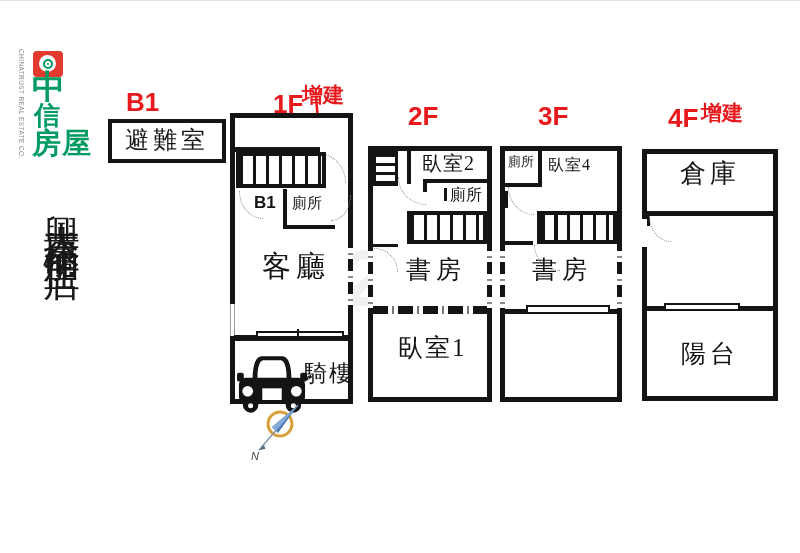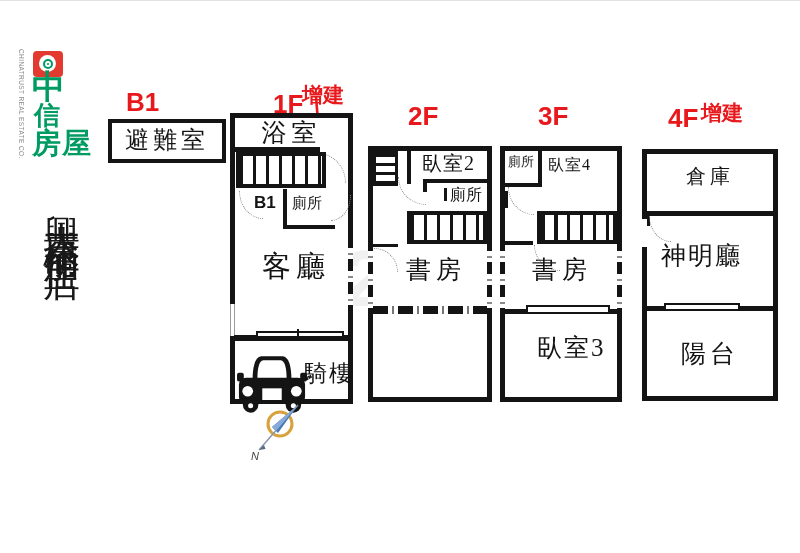--- a/index.html
+++ b/index.html
@@ -68,23 +68,20 @@
   <div class="ftitle" style="left:408px;top:102px;">2F</div>
   <div class="ftitle" style="left:538px;top:102px;">3F</div>
   <div class="ftitle" style="left:668px;top:104px;">4F</div>
   <div class="fannex" style="left:701px;top:102px;">增建</div>
 
   <div class="abs center-row" style="left:108px;top:118px;width:118px;height:44px;border:4px solid #141414;box-sizing:border-box;background:#fff;">
     <span class="rlabel" style="position:static;font-size:24px;letter-spacing:4px;">避難室</span>
   </div>
 
   <div class="plan" style="left:230px;top:112px;width:123px;height:291px;"></div>
-  <div class="abs center-row" style="left:230px;top:117px;width:123px;height:30px;">
-    <span class="rlabel" style="position:static;font-size:25px;letter-spacing:5px;">浴室</span>
-  </div>
   <div class="hwall" style="left:234px;top:146px;width:86px;height:5px;"></div>
   <div class="arc arc-tr" style="left:318px;top:152px;width:28px;height:30px;"></div>
   <div class="stairs" style="left:236px;top:151px;width:90px;height:36px;"></div>
   <div class="arc arc-bl" style="left:239px;top:190px;width:24px;height:28px;"></div>
   <div class="abs" style="left:254px;top:192px;font-size:17px;font-weight:bold;color:#141414;">B1</div>
   <div class="abs" style="left:283px;top:188px;width:52px;height:40px;border-left:4px solid #141414;border-bottom:4px solid #141414;box-sizing:border-box;">
     <span class="rlabel" style="left:5px;top:7px;font-size:15px;">廁所</span>
   </div>
   <div class="arc arc-br" style="left:331px;top:194px;width:20px;height:26px;"></div>
   <div class="rlabel" style="left:262px;top:250px;font-size:29px;letter-spacing:5px;">客廳</div>
@@ -129,46 +126,45 @@
   <div class="rlabel" style="left:450px;top:186px;font-size:16px;">廁所</div>
   <div class="arc arc-bl" style="left:398px;top:176px;width:28px;height:28px;"></div>
   <div class="stairs" style="left:407px;top:210px;width:80px;height:33px;"></div>
   <div class="hwall" style="left:370px;top:243px;width:28px;height:3px;"></div>
   <div class="abs" style="left:368px;top:248px;width:5px;height:26px;background:#fff;"></div>
   <div class="arc arc-tr" style="left:374px;top:247px;width:24px;height:24px;"></div>
   <div class="rlabel" style="left:406px;top:256px;font-size:25px;letter-spacing:5px;">書房</div>
   <div class="vdash" style="left:368px;top:238px;height:72px;"></div>
   <div class="vdash" style="left:487px;top:238px;height:72px;"></div>
   <div class="hdashband" style="left:373px;top:305px;width:114px;"></div>
+  <div class="rlabel" style="left:398px;top:334px;font-size:25px;letter-spacing:2px;">臥室1</div>
 
   <div class="plan" style="left:500px;top:145px;width:122px;height:256px;"></div>
   <div class="abs" style="left:505px;top:150px;width:37px;height:36px;border-right:4px solid #141414;border-bottom:4px solid #141414;box-sizing:border-box;">
     <span class="rlabel" style="left:3px;top:4px;font-size:13px;">廁所</span>
   </div>
   <div class="stub" style="left:505px;top:190px;width:3px;height:17px;"></div>
   <div class="arc arc-bl" style="left:508px;top:186px;width:26px;height:28px;"></div>
   <div class="rlabel" style="left:548px;top:156px;font-size:16px;letter-spacing:1px;">臥室4</div>
   <div class="stairs" style="left:537px;top:210px;width:80px;height:33px;"></div>
   <div class="hwall" style="left:505px;top:240px;width:28px;height:4px;"></div>
   <div class="abs" style="left:500px;top:248px;width:5px;height:26px;background:#fff;"></div>
   <div class="arc arc-bl" style="left:534px;top:244px;width:26px;height:26px;"></div>
   <div class="rlabel" style="left:532px;top:256px;font-size:25px;letter-spacing:5px;">書房</div>
   <div class="vdash" style="left:500px;top:238px;height:72px;"></div>
   <div class="vdash" style="left:617px;top:238px;height:72px;"></div>
   <div class="hwall" style="left:505px;top:308px;width:112px;height:5px;"></div>
   <div class="winrect" style="left:526px;top:304px;width:84px;height:9px;"></div>
-  <div class="rlabel" style="left:537px;top:334px;font-size:25px;letter-spacing:2px;">臥室3</div>
 
   <div class="plan" style="left:642px;top:148px;width:136px;height:252px;"></div>
   <div class="abs center-row" style="left:642px;top:160px;width:136px;height:30px;">
-    <span class="rlabel" style="position:static;font-size:20px;letter-spacing:4px;">倉庫</span>
+    <span class="rlabel" style="position:static;font-size:26px;letter-spacing:4px;font-family:Liberation Mono, monospace;">倉庫</span>
   </div>
   <div class="hwall" style="left:647px;top:210px;width:126px;height:5px;"></div>
   <div class="abs" style="left:642px;top:218px;width:5px;height:28px;background:#fff;"></div>
   <div class="stub" style="left:647px;top:215px;width:3px;height:10px;"></div>
   <div class="arc arc-bl" style="left:649px;top:215px;width:22px;height:26px;"></div>
-  <div class="rlabel" style="left:661px;top:242px;font-size:25px;letter-spacing:2px;">神明廳</div>
   <div class="hwall" style="left:647px;top:305px;width:126px;height:5px;"></div>
   <div class="winrect" style="left:664px;top:302px;width:76px;height:8px;"></div>
   <div class="rlabel" style="left:681px;top:340px;font-size:25px;letter-spacing:4px;">陽台</div>
 
 
 </div>
 
 </body></html>

